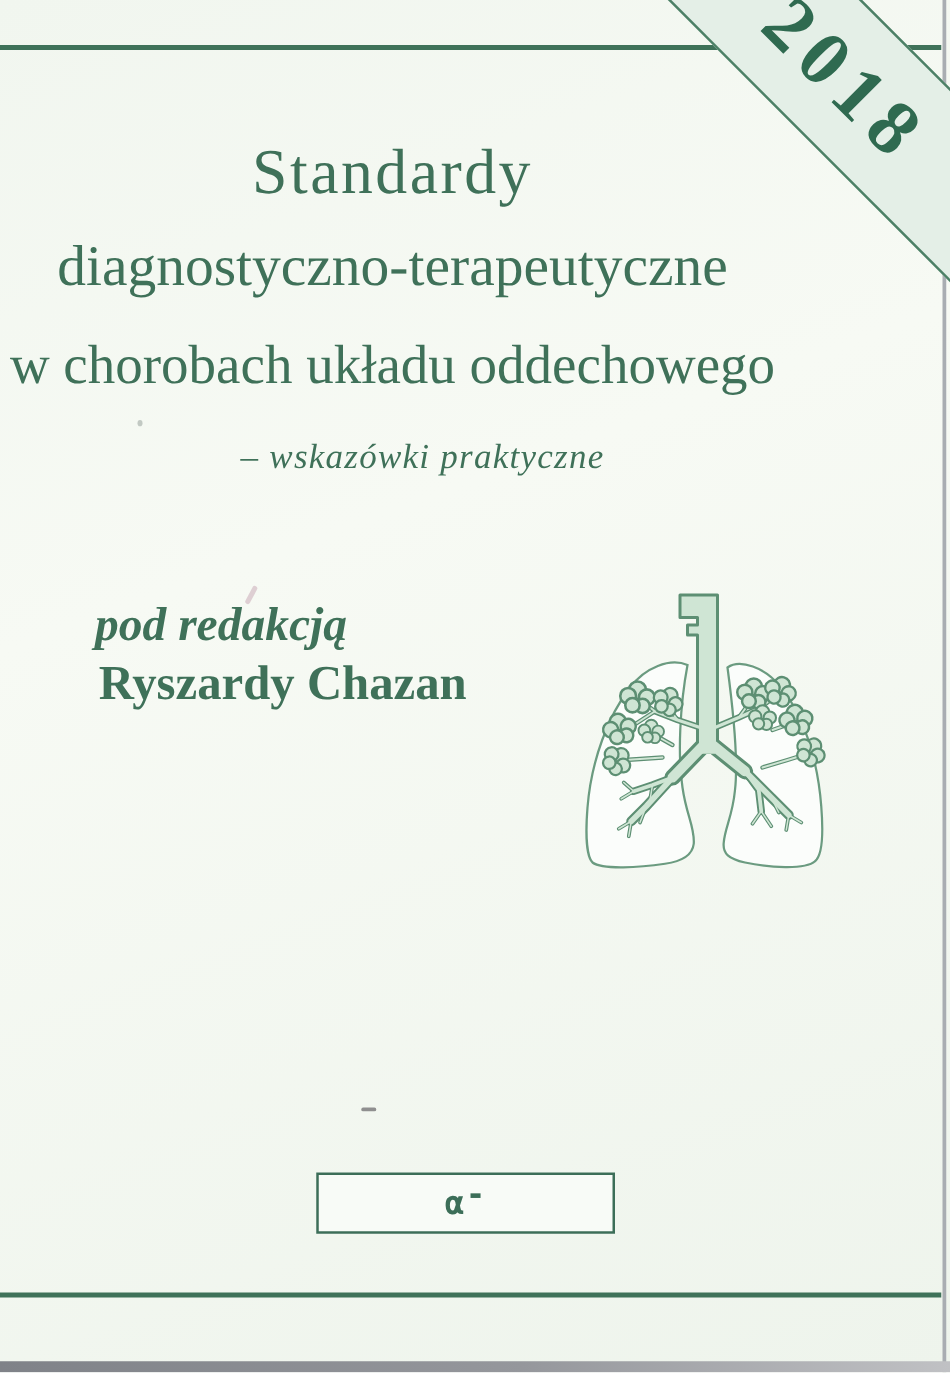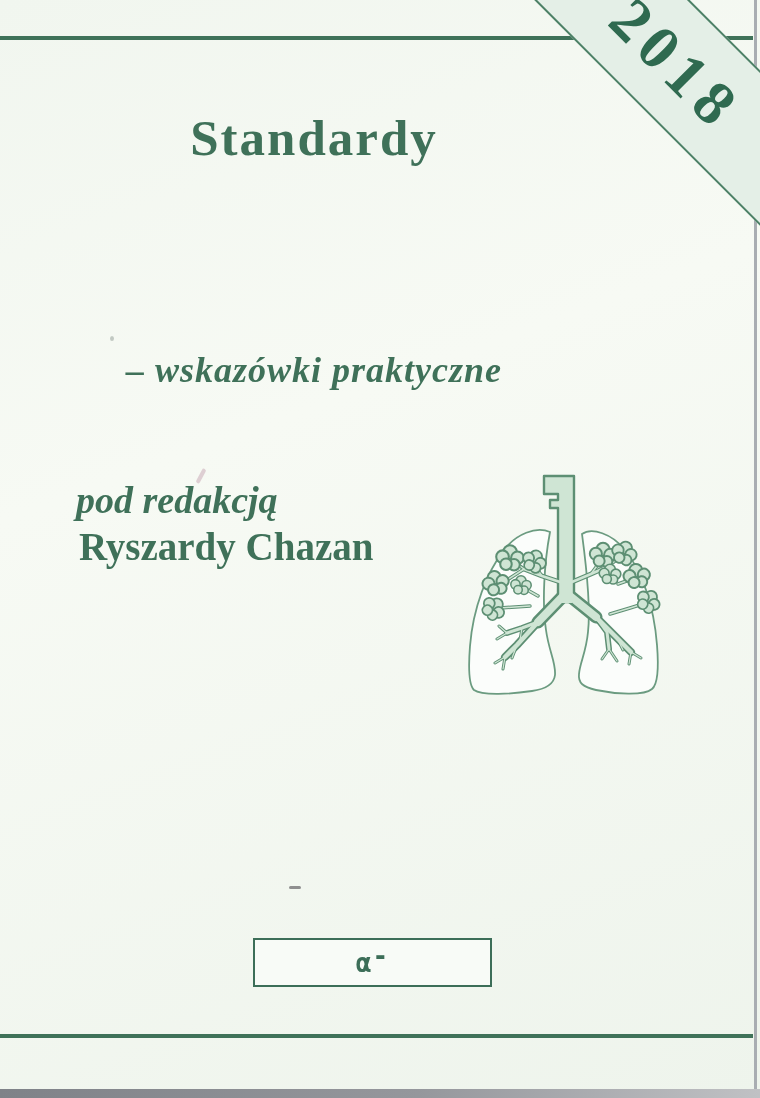--- a/index.html
+++ b/index.html
@@ -19,26 +19,26 @@
     position:absolute;left:390px;top:33px;width:620px;height:110px;box-sizing:border-box;
     transform:rotate(45deg);background:#e4efe7;
     border-top:2.5px solid #4c8066;border-bottom:2.5px solid #4c8066;
     display:flex;align-items:center;justify-content:center;z-index:2;
   }
   .ribbon .year{
     font-size:62px;font-weight:bold;color:#2f6a50;letter-spacing:8px;
     margin-right:68px;font-family:"Liberation Serif",serif;
   }
   
-  .tline{position:absolute;left:0;width:628px;text-align:center;font-weight:bold;
+  .tline{position:absolute;left:0;width:628px;text-align:center;font-weight:normal;
     color:#3f7159;white-space:nowrap;line-height:1.1;}
   .t1{top:110px;font-size:51px;letter-spacing:2px;}
   .t2{top:188px;font-size:46px;}
   .t3{top:268px;font-size:44px;}
-  .sub{top:351px;font-size:36px;font-style:italic;letter-spacing:1px;}
+  .sub{top:351px;font-size:28px;font-style:italic;letter-spacing:1px;margin-left:24px;}
   
   .ed{position:absolute;white-space:nowrap;color:#3f7159;line-height:1.05;}
   .ed1{left:76px;top:481px;font-size:38px;font-style:italic;font-weight:bold;}
   .ed2{left:79px;top:527px;font-size:39px;font-weight:bold;}
   
   .pub{
     position:absolute;left:253px;top:938px;width:239px;height:49px;box-sizing:border-box;
     border:2px solid #3c6e58;display:flex;align-items:center;justify-content:center;
     font-family:"DejaVu Sans Mono","Liberation Mono",monospace;font-weight:bold;
     font-size:26px;color:#3c6e58;letter-spacing:0px;background:#f8fbf7;
@@ -59,20 +59,22 @@
 <div class="cover">
 
   <div class="rule-top"></div>
   <div class="edge-right"></div>
 
   <div class="ribbon">
     <span class="year">2018</span>
   </div>
 
   <div class="tline t1">Standardy</div>
+  <div class="tline t2">diagnostyczno-terapeutyczne</div>
+  <div class="tline t3">w chorobach układu oddechowego</div>
   <div class="tline sub">– wskazówki praktyczne</div>
 
   <div class="ed ed2">Ryszardy Chazan</div>
   <div class="ed ed1">pod redakcją</div>
 
   <svg class="lungs" viewBox="0 0 240 262" xmlns="http://www.w3.org/2000/svg">
     <defs>
       <g id="cloud" stroke="#5d8f73" stroke-width="1.8" fill="#cfe5d4">
         <circle cx="0" cy="-6" r="6"></circle>
         <circle cx="6.5" cy="-1" r="5.5"></circle>

